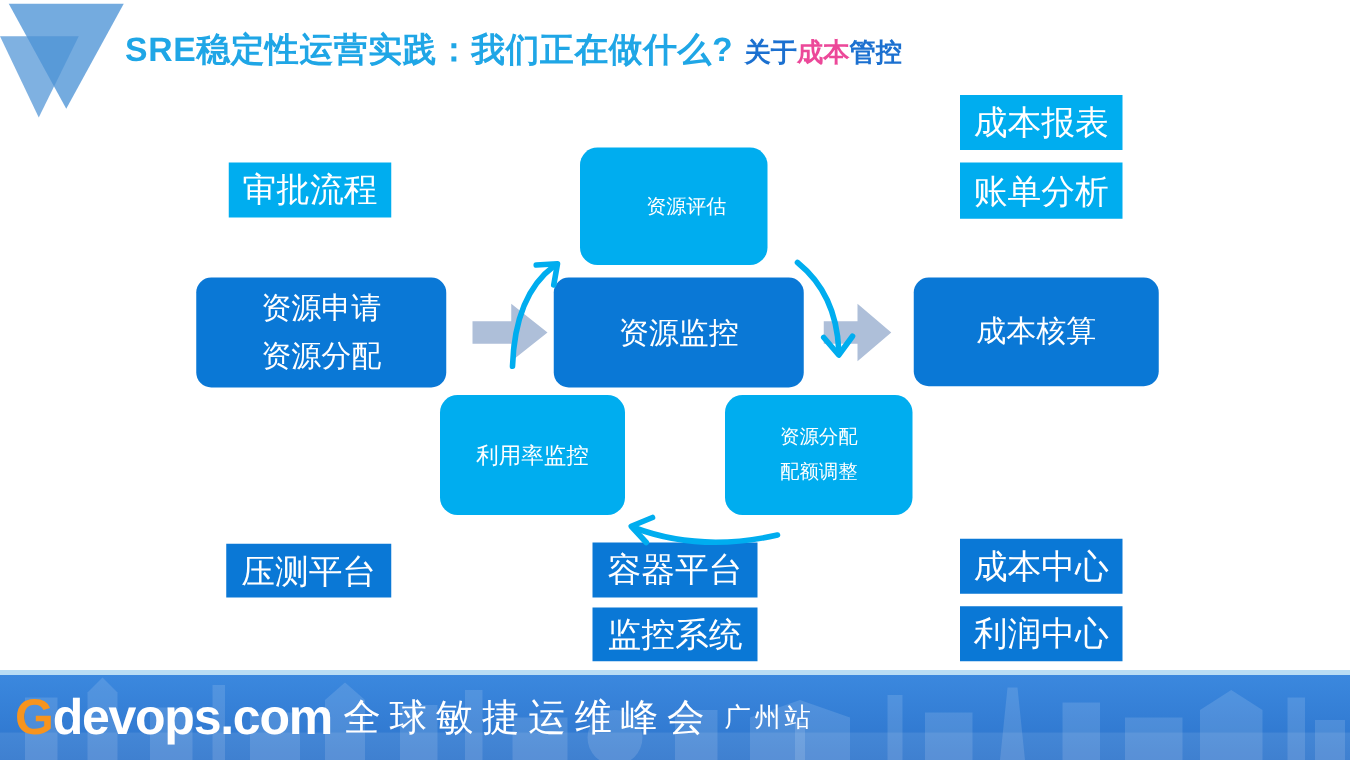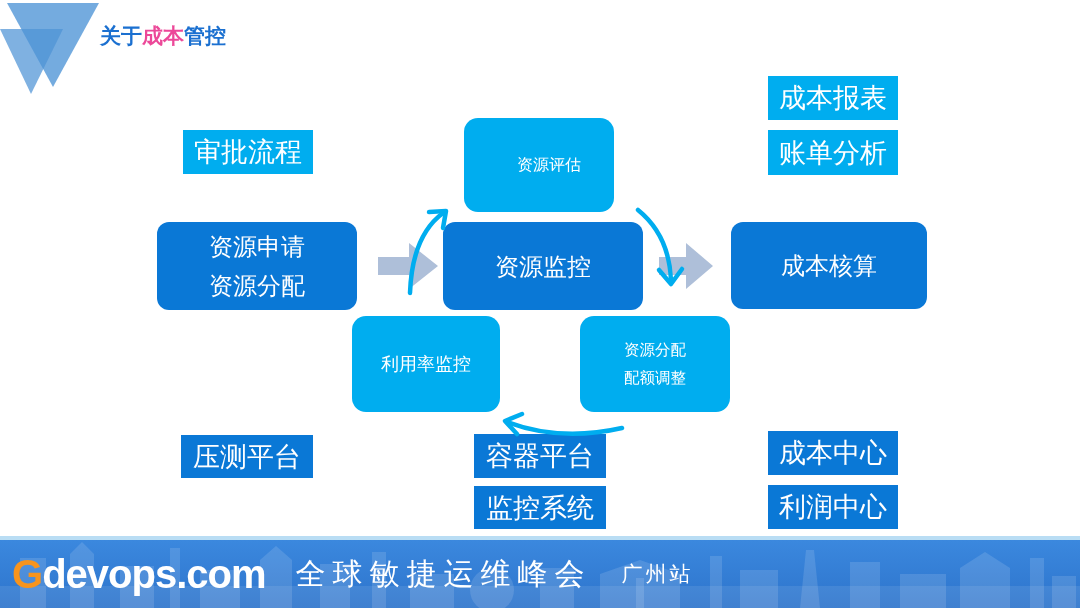--- a/index.html
+++ b/index.html
@@ -53,21 +53,21 @@
 
   
   .footer-top-line { position:absolute; left:0; top:536px; width:1080px; height:4px; background:#b9ddf4; }
   .footer {
     position:absolute; left:0; top:540px; width:1080px; height:68px;
     background:linear-gradient(180deg,#3b88de 0%, #2d74cc 100%); overflow:hidden;
   }
   .skyline { position:absolute; left:0; bottom:0; width:1080px; height:68px; }
   .footer-content {
     position:absolute; left:12px; top:0; height:68px;
-    display:flex; align-items:center; gap:30px; white-space:nowrap;
+    display:flex; align-items:center; gap:9px; white-space:nowrap;
   }
   .brand { font-size:40px; font-weight:bold; color:#ffffff; letter-spacing:-1px; }
   .brand .g { color:#f7941e; }
   .event-name {
     font-family:"DejaVu Serif", serif; font-size:30px; color:#ffffff;
     letter-spacing:7px; font-weight:500;
   }
   .event-city {
     font-family:"DejaVu Serif", serif; font-size:21px; color:#ffffff;
     letter-spacing:3px;
@@ -77,20 +77,21 @@
 <body>
 
 <div class="slide">
 
   <svg class="logo" viewBox="0 0 106 100">
     <polygon points="7,3 99,3 53,87" fill="#4d93d6" opacity="0.78"></polygon>
     <polygon points="0,29 63,29 31,94" fill="#4d93d6" opacity="0.72"></polygon>
   </svg>
 
   <div class="title-row">
+    <span class="title-main">SRE稳定性运营实践：我们正在做什么?</span>
     <span class="title-sub"><span>关于</span><span class="hl">成本</span><span>管控</span></span>
   </div>
 
   <div class="box sq f27" id="box-approval">
     <span>审批流程</span>
   </div>
   <div class="box sq f27" id="box-cost-report">
     <span>成本报表</span>
   </div>
   <div class="box sq f27" id="box-bill-analysis">

